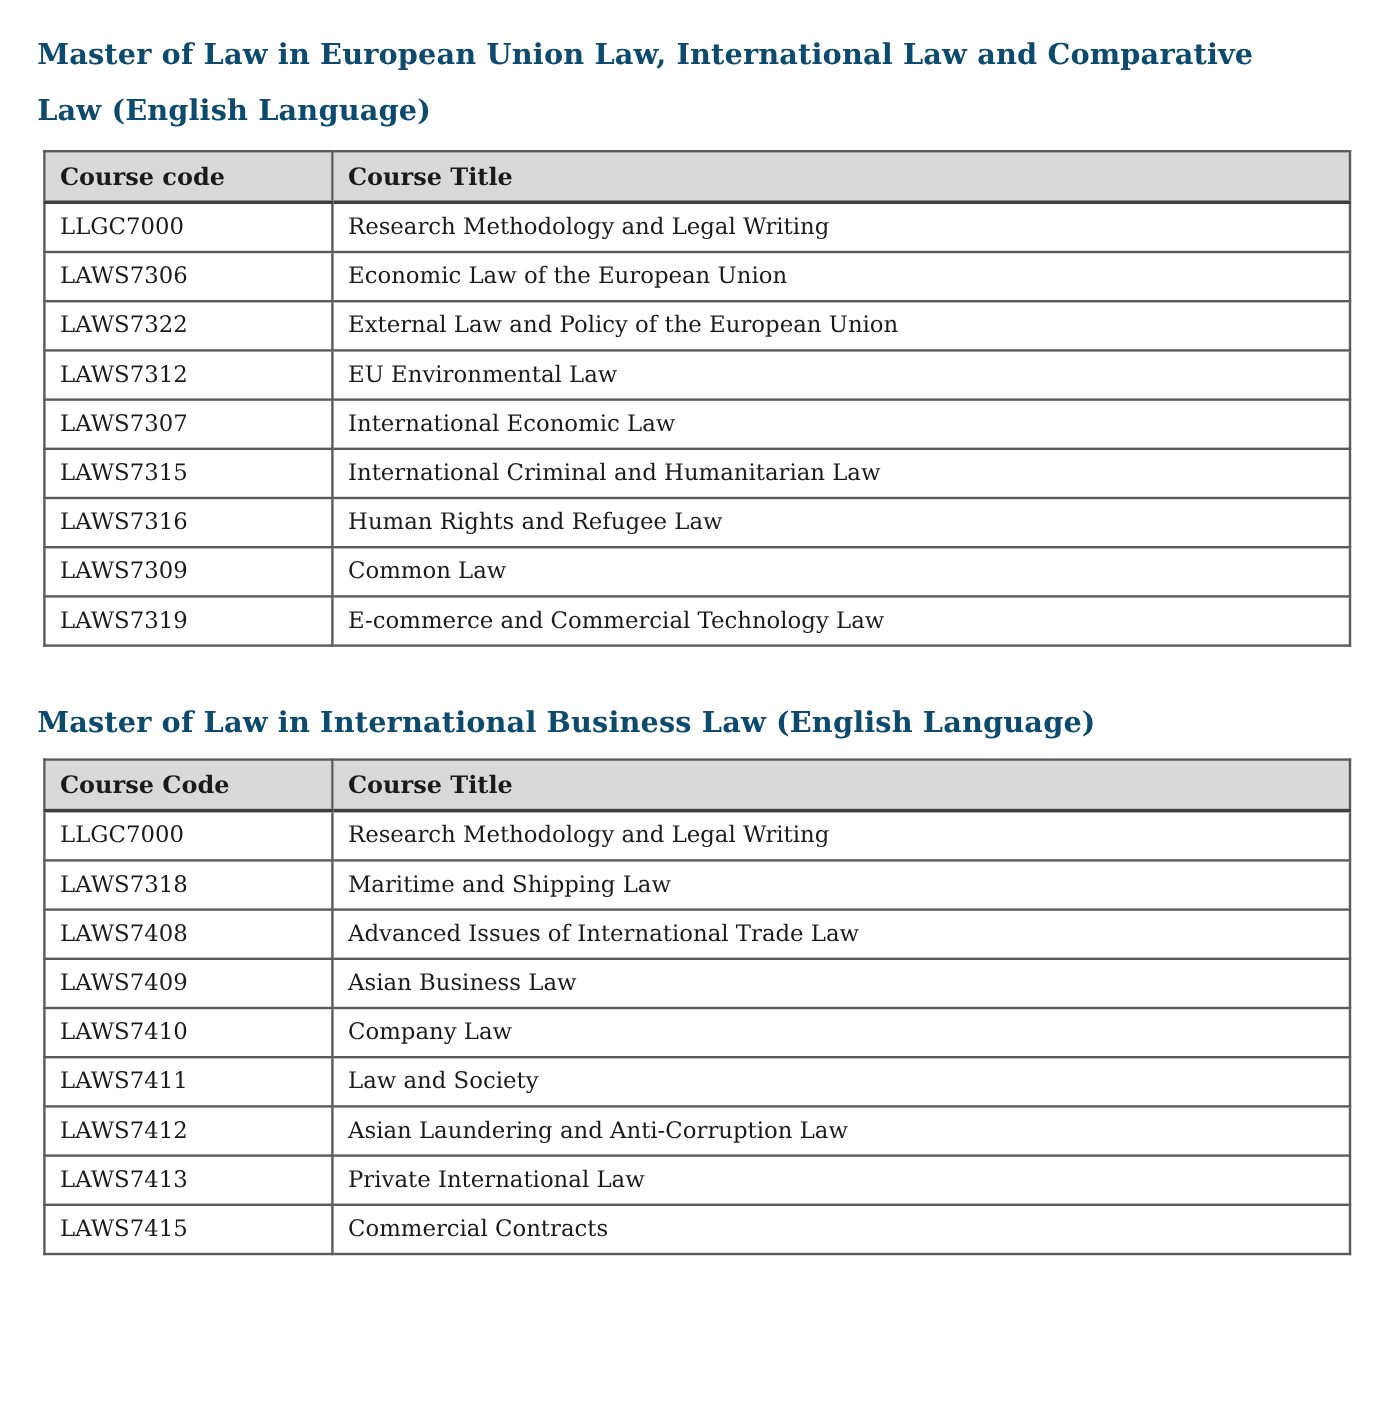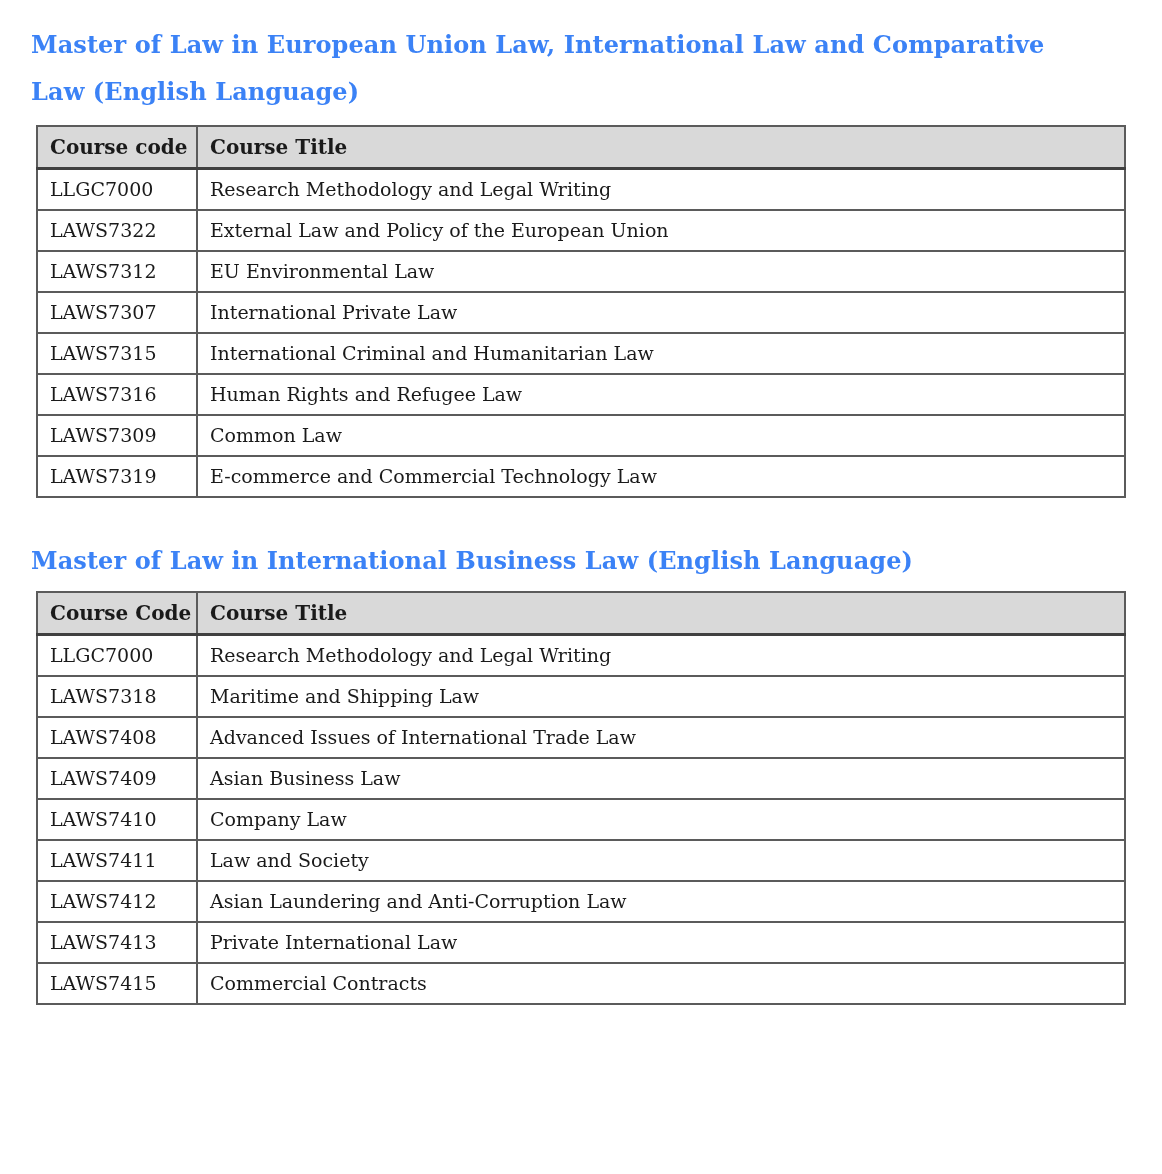--- a/index.html
+++ b/index.html
@@ -9,21 +9,21 @@
     min-height: 1174px;
     padding: 21px 36px 20px 31px;
     font-family: "DejaVu Serif", "Liberation Serif", serif;
     color: #1a1a1a;
     overflow: hidden;
   }
   .section-title {
     font-size: 24px;
     font-weight: bold;
     line-height: 47px;
-    color: #3b82f6;
+    color: #0c4a6e;
     letter-spacing: 0.1px;
   }
   .section-title .line { display: block; }
   .first-title { margin-bottom: 10px; }
   .second-title {
     margin-top: 39px;
     margin-bottom: 7px;
   }
   table.course-table {
     border-collapse: collapse;
@@ -47,21 +47,21 @@
     line-height: 26px;
     border-bottom: 3px solid #404040;
   }
   table.course-table td {
     font-size: 19px;
     line-height: 25px;
     padding: 7px 12px;
     background: #ffffff;
     border-radius: 12px;
   }
-  th.col-code, td.col-code { width: 160px; }
+  th.col-code, td.col-code { width: 240px; }
   td.col-title, th.col-title { padding-left: 13px; }
 </style>
 </head>
 <body>
 
 <h1 class="section-title first-title">
   <span class="line">Master of Law in European Union Law, International Law and Comparative</span>
   <span class="line">Law (English Language)</span>
 </h1>
 
@@ -71,30 +71,34 @@
       <th class="col-code">Course code</th>
       <th class="col-title">Course Title</th>
     </tr>
   </thead>
   <tbody>
       <tr>
         <td class="col-code">LLGC7000</td>
         <td class="col-title">Research Methodology and Legal Writing</td>
       </tr>
       <tr>
+        <td class="col-code">LAWS7306</td>
+        <td class="col-title">Economic Law of the European Union</td>
+      </tr>
+      <tr>
         <td class="col-code">LAWS7322</td>
         <td class="col-title">External Law and Policy of the European Union</td>
       </tr>
       <tr>
         <td class="col-code">LAWS7312</td>
         <td class="col-title">EU Environmental Law</td>
       </tr>
       <tr>
         <td class="col-code">LAWS7307</td>
-        <td class="col-title">International Private Law</td>
+        <td class="col-title">International Economic Law</td>
       </tr>
       <tr>
         <td class="col-code">LAWS7315</td>
         <td class="col-title">International Criminal and Humanitarian Law</td>
       </tr>
       <tr>
         <td class="col-code">LAWS7316</td>
         <td class="col-title">Human Rights and Refugee Law</td>
       </tr>
       <tr>

